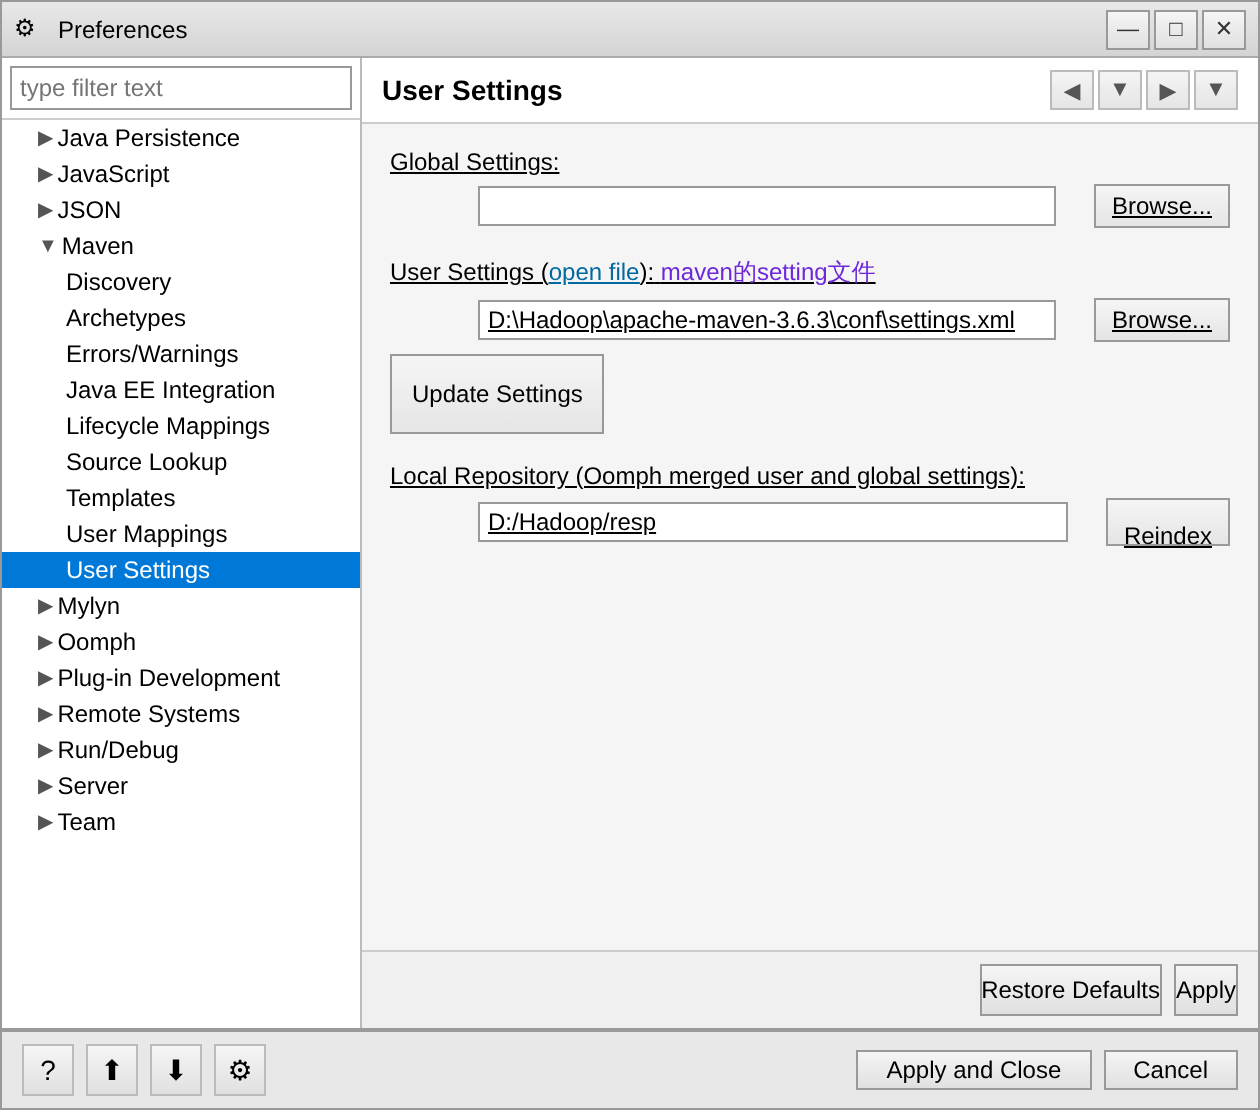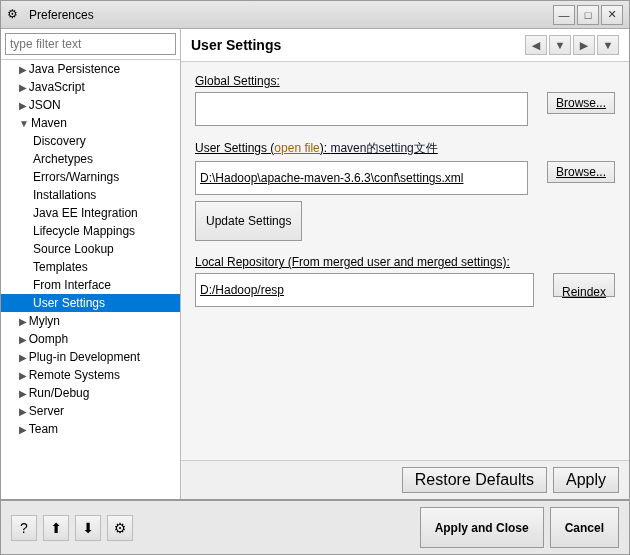--- a/index.html
+++ b/index.html
@@ -72,76 +72,76 @@
       width: 22px; height: 20px; border: 1px solid #bbb;
       background: linear-gradient(to bottom, #f5f5f5, #e5e5e5);
       cursor: pointer; font-size: 11px; color: #555;
       display: flex; align-items: center; justify-content: center;
     }
 
     .right-body { flex: 1; padding: 12px 14px; overflow-y: auto; }
 
     .form-section { margin-bottom: 14px; text-decoration: underline; }
     .form-label { font-size: 12px; color: #000; margin-bottom: 4px; display: block; }
-    .form-label .link { color: #a16207; text-decoration: underline; cursor: pointer; }
-    .input-row { display: flex; gap: 19px; align-items: flex-start; }
+    .form-label .link { color: #0369a1; text-decoration: underline; cursor: pointer; }
+    .input-row { display: flex; gap: 19px; align-items: center; }
     .text-input {
-      flex: 1; height: 34px; border: 1px solid #999;
-      padding: 2px 4px; font-size: 12px; background: #fff;
+      flex: 1; height: 20px; border: 1px solid #999;
+      padding: 2px 4px; font-size: 12px; background: #fff; margin-left: 44px;
     }
     .browse-btn {
       height: 22px; padding: 0 8px; border: 1px solid #999;
       background: linear-gradient(to bottom, #f5f5f5, #e5e5e5);
       cursor: pointer; font-size: 12px; white-space: nowrap;
     }
 
     .update-btn {
       height: 40px; padding: 0 10px; border: 1px solid #999;
       background: linear-gradient(to bottom, #f5f5f5, #e5e5e5);
       cursor: pointer; font-size: 12px; margin-top: 6px;
     }
 
     .reindex-btn {
       height: 22px; padding: 11px 8px; border: 1px solid #999;
       background: linear-gradient(to bottom, #f5f5f5, #e5e5e5);
       cursor: pointer; font-size: 12px; white-space: nowrap;
     }
 
-    .annotation-red { color: #0f172a; font-size: 12px; font-style: normal; }
+    .annotation-red { color: #6d28d9; font-size: 12px; font-style: normal; }
 
     
     .bottom-bar {
       border-top: 1px solid #ccc; padding: 6px 10px;
       display: flex; justify-content: flex-end; gap: 6px;
       background: #f0f0f0; flex-shrink: 0;
     }
     .bottom-btn {
-      height: 26px; padding: 0 12px; border: 1px solid #999;
+      height: 26px; padding: 0 0; border: 1px solid #999;
       background: linear-gradient(to bottom, #f5f5f5, #e0e0e0);
-      cursor: pointer; font-size: 16px;
+      cursor: pointer; font-size: 12px;
     }
 
     
     .footer-bar {
       border-top: 2px solid #999; padding: 6px 10px;
       display: flex; align-items: center; justify-content: space-between;
       background: #e8e8e8; flex-shrink: 0;
     }
     .footer-left { display: flex; gap: 6px; }
     .footer-icon-btn {
       width: 26px; height: 26px; border: 1px solid #bbb;
       background: linear-gradient(to bottom, #f5f5f5, #e0e0e0);
       cursor: pointer; display: flex; align-items: center; justify-content: center;
       font-size: 14px;
     }
     .footer-right { display: flex; gap: 6px; }
     .footer-action-btn {
-      height: 41px; padding: 0 14px; border: 1px solid #999;
+      height: 20px; padding: 0 14px; border: 1px solid #999;
       background: linear-gradient(to bottom, #f5f5f5, #e0e0e0);
-      cursor: pointer; font-size: 12px; font-weight: bold;
+      cursor: pointer; font-size: 12px;
     }
 
     
     .tree-area::-webkit-scrollbar { width: 8px; }
     .tree-area::-webkit-scrollbar-track { background: #f0f0f0; }
     .tree-area::-webkit-scrollbar-thumb { background: #bbb; border: 1px solid #999; }
 
     .right-body::-webkit-scrollbar { width: 8px; }
     .right-body::-webkit-scrollbar-track { background: #f0f0f0; }
     .right-body::-webkit-scrollbar-thumb { background: #bbb; }
@@ -192,36 +192,33 @@
         <div class="tree-item indent2">
           <span>Discovery</span>
         </div>
         <div class="tree-item indent2">
           <span>Archetypes</span>
         </div>
         <div class="tree-item indent2">
           <span>Errors/Warnings</span>
         </div>
         <div class="tree-item indent2">
-          <span>Installations</span>
-        </div>
-        <div class="tree-item indent2">
           <span>Java EE Integration</span>
         </div>
         <div class="tree-item indent2">
           <span>Lifecycle Mappings</span>
         </div>
         <div class="tree-item indent2">
           <span>Source Lookup</span>
         </div>
         <div class="tree-item indent2">
           <span>Templates</span>
         </div>
         <div class="tree-item indent2">
-          <span>From Interface</span>
+          <span>User Mappings</span>
         </div>
         <div class="tree-item indent2 selected">
           <span>User Settings</span>
         </div>
 
         <div class="tree-item indent1">
           <span class="arrow">▶</span>
           <span>Mylyn</span>
         </div>
 
@@ -288,21 +285,21 @@
           </label>
           <div class="input-row">
             <input class="text-input" type="text" value="D:\Hadoop\apache-maven-3.6.3\conf\settings.xml" style="">
             <button class="browse-btn">Browse...</button>
           </div>
           <button class="update-btn">Update Settings</button>
         </div>
 
         <div class="form-section">
           <label class="form-label">
-            <span>Local Repository (From merged user and merged settings):</span>
+            <span>Local Repository (Oomph merged user and global settings):</span>
           </label>
           <div class="input-row">
             <input class="text-input" type="text" value="D:/Hadoop/resp" style="">
             <button class="reindex-btn">Reindex</button>
           </div>
         </div>
 
       </div>
 
       <div class="bottom-bar">

